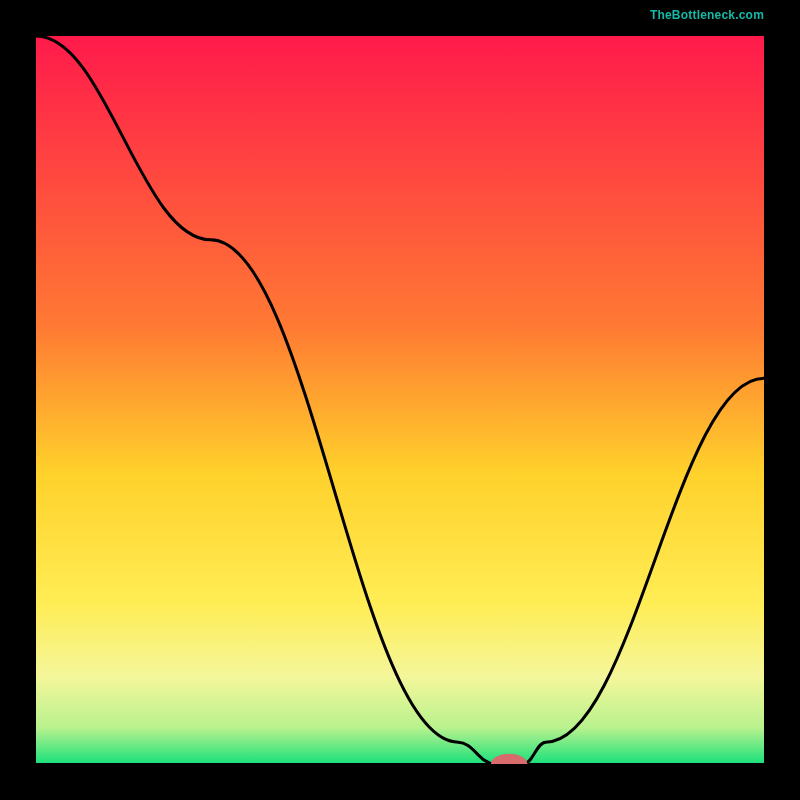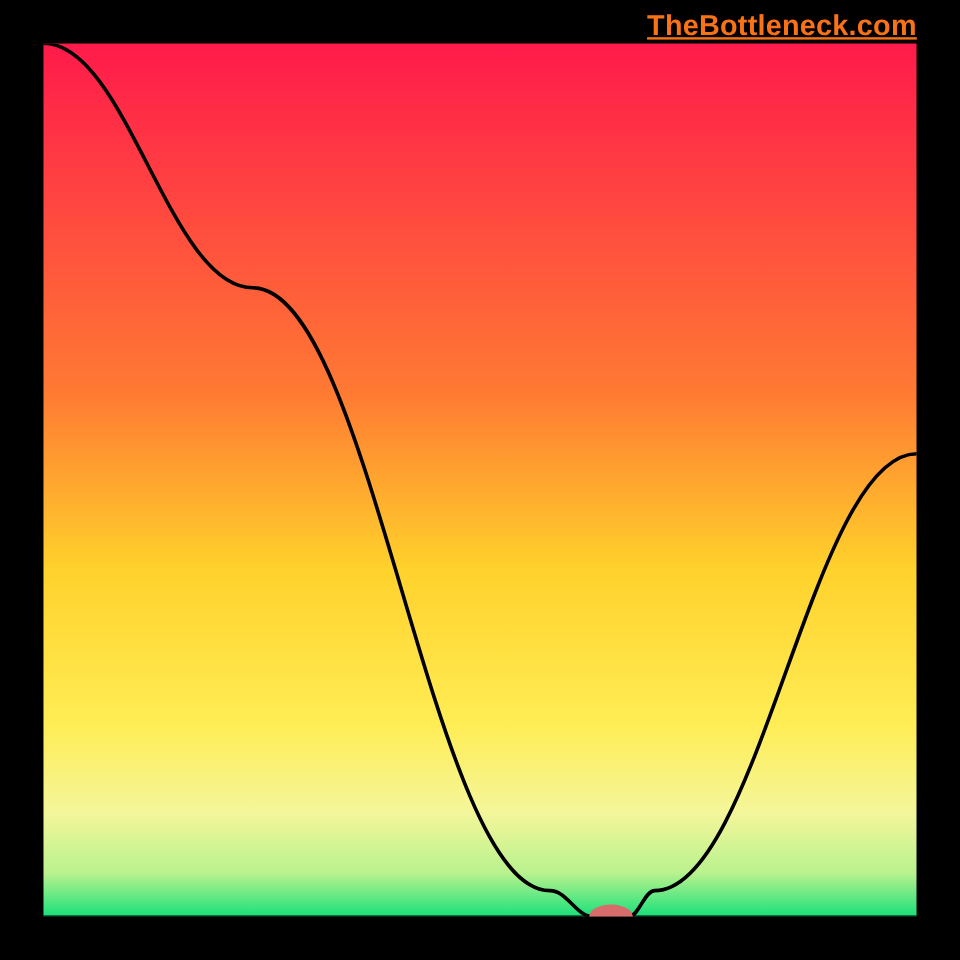--- a/index.html
+++ b/index.html
@@ -23,26 +23,25 @@
     left: 36px;
     top: 36px;
     width: 728px;
     height: 728px;
     overflow: hidden;
   }
   .watermark {
     position: absolute;
     right: 36px;
     top: 8px;
-    color: #f97316;
+    color: #14b8a6;
     font-family: Arial, Helvetica, sans-serif;
-    font-size: 24px;
+    font-size: 12px;
     font-weight: 600;
     letter-spacing: 0.2px;
-    text-decoration: underline;
   }
   svg { display: block; }
 </style>
 </head>
 <body>
 
 <div class="outer">
 
   <div class="watermark">TheBottleneck.com</div>
 

